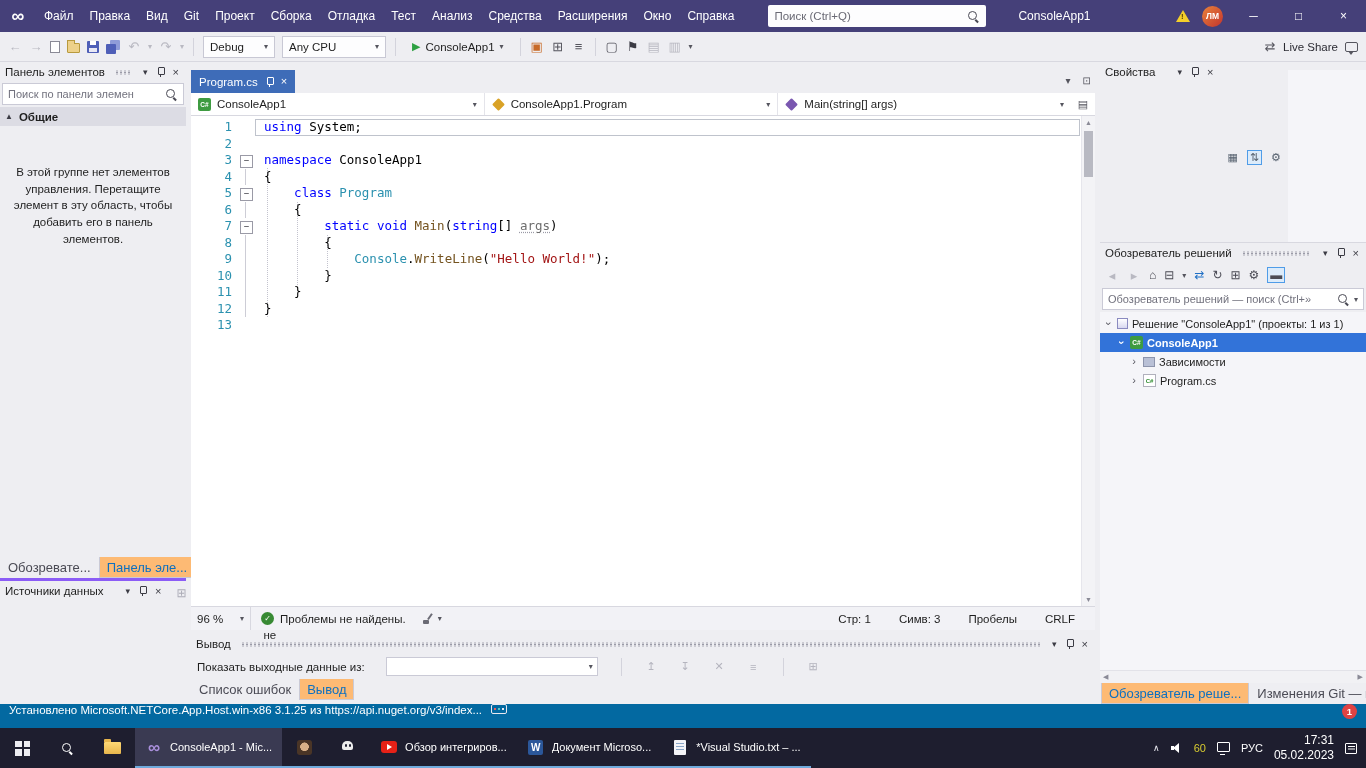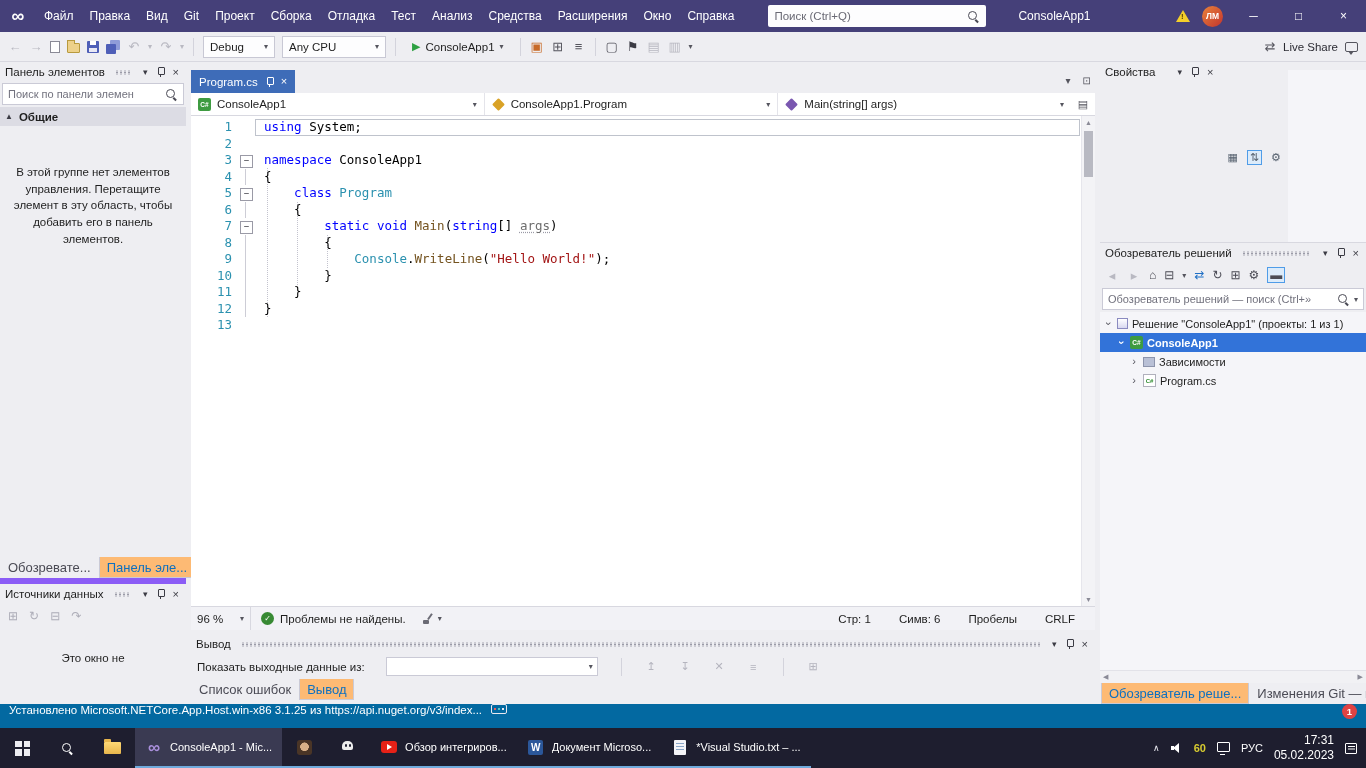--- a/index.html
+++ b/index.html
@@ -76,21 +76,21 @@
 .ptab{display:flex;align-items:center;padding:0 7px;font-size:13px;color:#4B4B55;white-space:nowrap}
 .ptab.active{background:#fdba74;color:#0E70C0;border:1px solid #CACAD6;border-top:none}
 
 
 .toolbox{flex:1;min-height:0;display:flex;flex-direction:column}
 .sectionbar{height:19px;background:#DCDCE4;display:flex;align-items:center;gap:6px;padding:0 5px;font-size:11.5px;font-weight:bold;flex:none}
 .sec-arrow{font-size:8px;color:#3B3B44}
 .toolbox-body{flex:1;padding:38px 13px 0;text-align:center;font-size:11.5px;line-height:1.45}
 
 
-.datasources{height:126px;flex:none;display:flex;flex-direction:column;border-top:6px solid #8b5cf6}
+.datasources{height:126px;flex:none;display:flex;flex-direction:row;border-top:3px solid #8b5cf6}
 .mini-icons{display:flex;gap:11px;padding:5px 8px;color:#ADADB8;font-size:12px}
 .ds-body{flex:1;text-align:center;padding-top:24px;font-size:11.5px}
 
 
 .tabstrip{height:31px;display:flex;align-items:flex-end;flex:none;position:relative}
 .doc-tab{height:23px;background:#3E6CB8;color:#fff;display:flex;align-items:center;gap:7px;padding:0 8px;font-size:11.5px}
 .tab-x{font-size:11px;line-height:1}
 .strip-right{position:absolute;right:4px;bottom:7px;display:flex;gap:12px;color:#55555E;font-size:10px}
 .navbar{height:23px;background:#fff;border-bottom:1px solid #D8D8E0;display:flex;flex:none}
 .crumb{flex:1;min-width:0;display:flex;align-items:center;gap:6px;padding:0 7px;font-size:11.5px;border-right:1px solid #E4E4EA}
@@ -178,21 +178,21 @@
 .ai-notepad::after{content:"";position:absolute;left:5px;top:5px;width:8px;height:1px;background:#8AA6C8;box-shadow:0 3px 0 #8AA6C8,0 6px 0 #8AA6C8}
 .ai-word::before{content:"W";width:15px;height:15px;background:#2B579A;color:#fff;font-size:10px;font-weight:bold;display:flex;align-items:center;justify-content:center;border-radius:2px}
 .ai-game::before{content:"";width:15px;height:15px;border-radius:3px;background:radial-gradient(circle at 50% 45%,#D8B088 0 37%,#4A3526 40%)}
 .ai-skull::before{content:"";position:absolute;left:3px;top:3px;width:11px;height:9px;background:#ECECEC;border-radius:5px 5px 2px 2px}
 .ai-skull::after{content:"";position:absolute;left:6px;top:6px;width:2px;height:2.5px;background:#1E1E2F;border-radius:50%;box-shadow:4px 0 0 #1E1E2F}
 .tray{margin-left:auto;display:flex;align-items:center;gap:11px;padding:0 9px;font-size:11px}
 .chev{font-size:9px;color:#E8E8F0}
 .vol{position:relative;width:12px;height:10px}
 .vol::before{content:"";position:absolute;left:0;top:3px;width:3px;height:4px;background:#fff}
 .vol::after{content:"";position:absolute;left:2px;top:0;border-right:6px solid #fff;border-top:5px solid transparent;border-bottom:5px solid transparent}
-.fps{color:#D8CC30;font-weight:bold}
+.fps{color:#D8CC30;font-weight:normal}
 .net{position:relative;width:13px;height:10px;border:1.3px solid #fff;border-radius:1px;margin-bottom:2px}
 .net::after{content:"";position:absolute;left:2.5px;bottom:-4px;width:5px;height:1.5px;background:#fff}
 .clock{text-align:right;font-size:12px;line-height:1.25}
 .ac{width:12px;height:11px;border:1.3px solid #fff;border-radius:1px;position:relative}
 .ac::after{content:"";position:absolute;left:1.5px;top:2.5px;width:7px;height:1px;background:#fff;box-shadow:0 2.5px 0 #fff}
 .st-item{white-space:nowrap}
 </style>
 </head>
 <body>
 
@@ -378,21 +378,21 @@
         <div class="zoom">
           <span>96 %</span>
           <span class="dd">▾</span>
         </div>
         <span class="okdot">✓</span>
         <span>Проблемы не найдены.</span>
         <span class="broom"></span>
         <span class="dd" style="margin-left:4px">▾</span>
         <div class="status-right" id="status-right">
             <span class="st-item">Стр: 1</span>
-            <span class="st-item">Симв: 6</span>
+            <span class="st-item">Симв: 3</span>
             <span class="st-item">Пробелы</span>
             <span class="st-item">CRLF</span>
           </div>
       </div>
       <div class="output">
         <div class="panel-header">
           <span>Вывод</span>
           <span class="grab"></span>
           <span class="ph-ico">▾</span>
           <span class="pin"></span>

